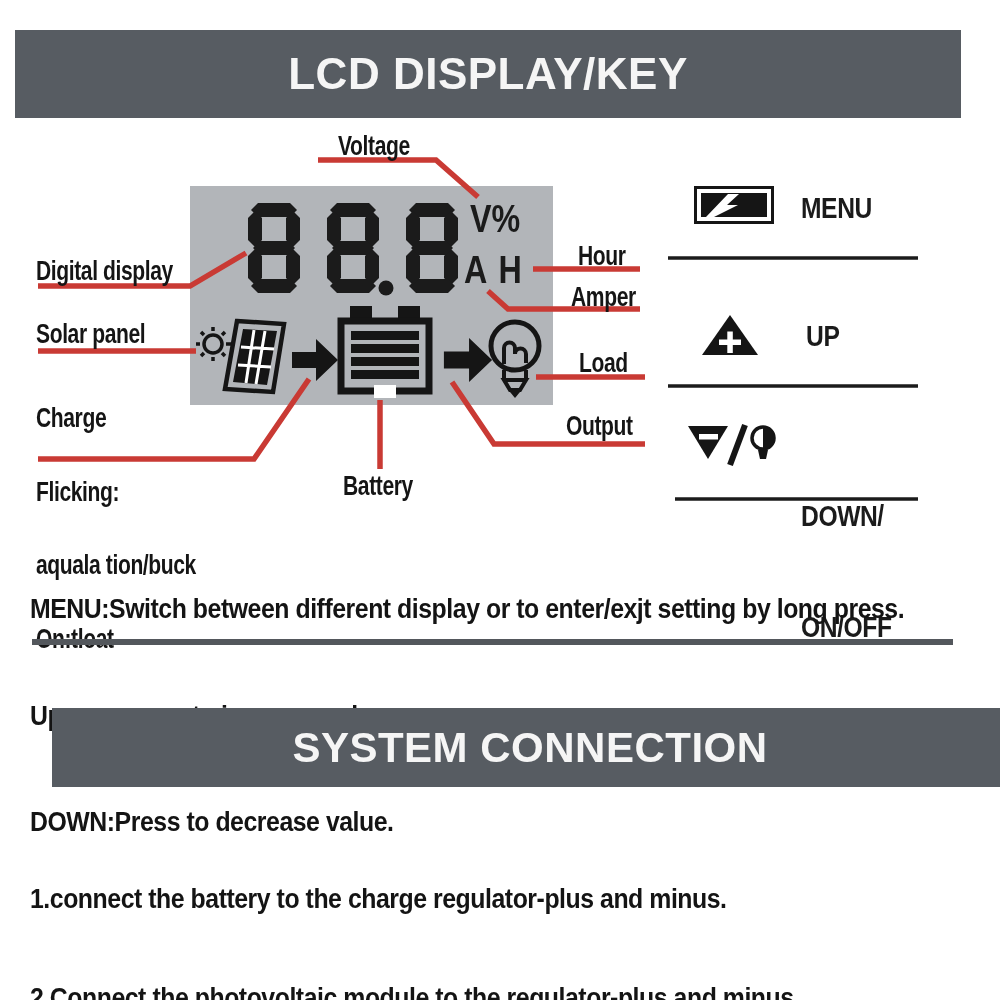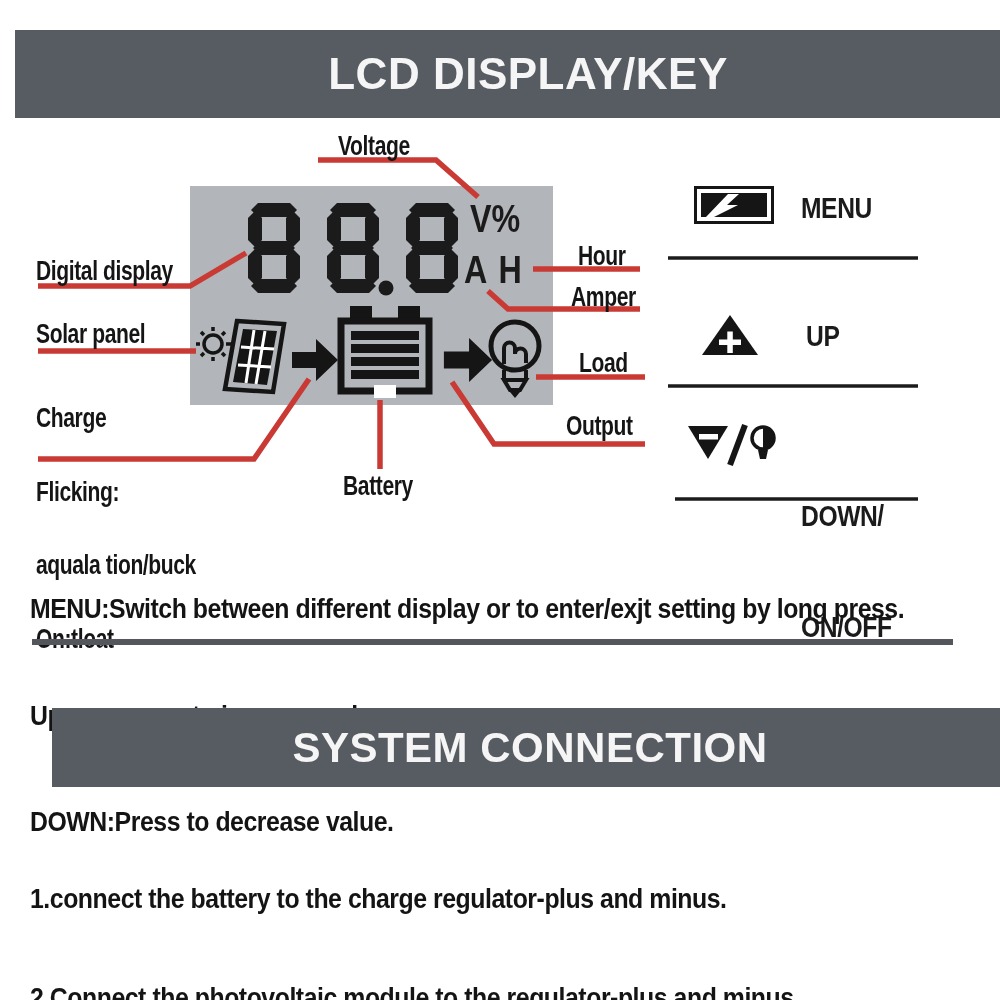--- a/index.html
+++ b/index.html
@@ -33,21 +33,21 @@
     font-size:27px;letter-spacing:-0.5px;white-space:pre;
     transform:scaleX(0.92);transform-origin:0 0;
   }
   .lcd-panel{position:absolute;background:#b2b5b9;}
   .sepbar{position:absolute;background:#53575c;}
   svg{display:block;}
 </style>
 </head>
 <body>
 
-<div class="hdr" style="left:15px;top:30px;width:946px;height:88px;font-size:44px;padding-left:40px;">
+<div class="hdr" style="left:15px;top:30px;width:946px;height:88px;font-size:44px;">
   <span>LCD DISPLAY/KEY</span>
 </div>
 
 <div class="lcd-panel" style="left:190px;top:186px;width:363px;height:219px;"></div>
 
 <svg class="abs" style="left:245px;top:201px;" width="215" height="96" viewBox="0 0 215 96">
     <polygon points="6,9 13,2 45,2 52,9 45,16 13,16" fill="#1b1b1b"></polygon>
     <polygon points="48,10 55,17 55,39 48,46 41,39 41,17" fill="#1b1b1b"></polygon>
     <polygon points="48,48 55,55 55,77 48,84 41,77 41,55" fill="#1b1b1b"></polygon>
     <polygon points="6,85 13,78 45,78 52,85 45,92 13,92" fill="#1b1b1b"></polygon>

